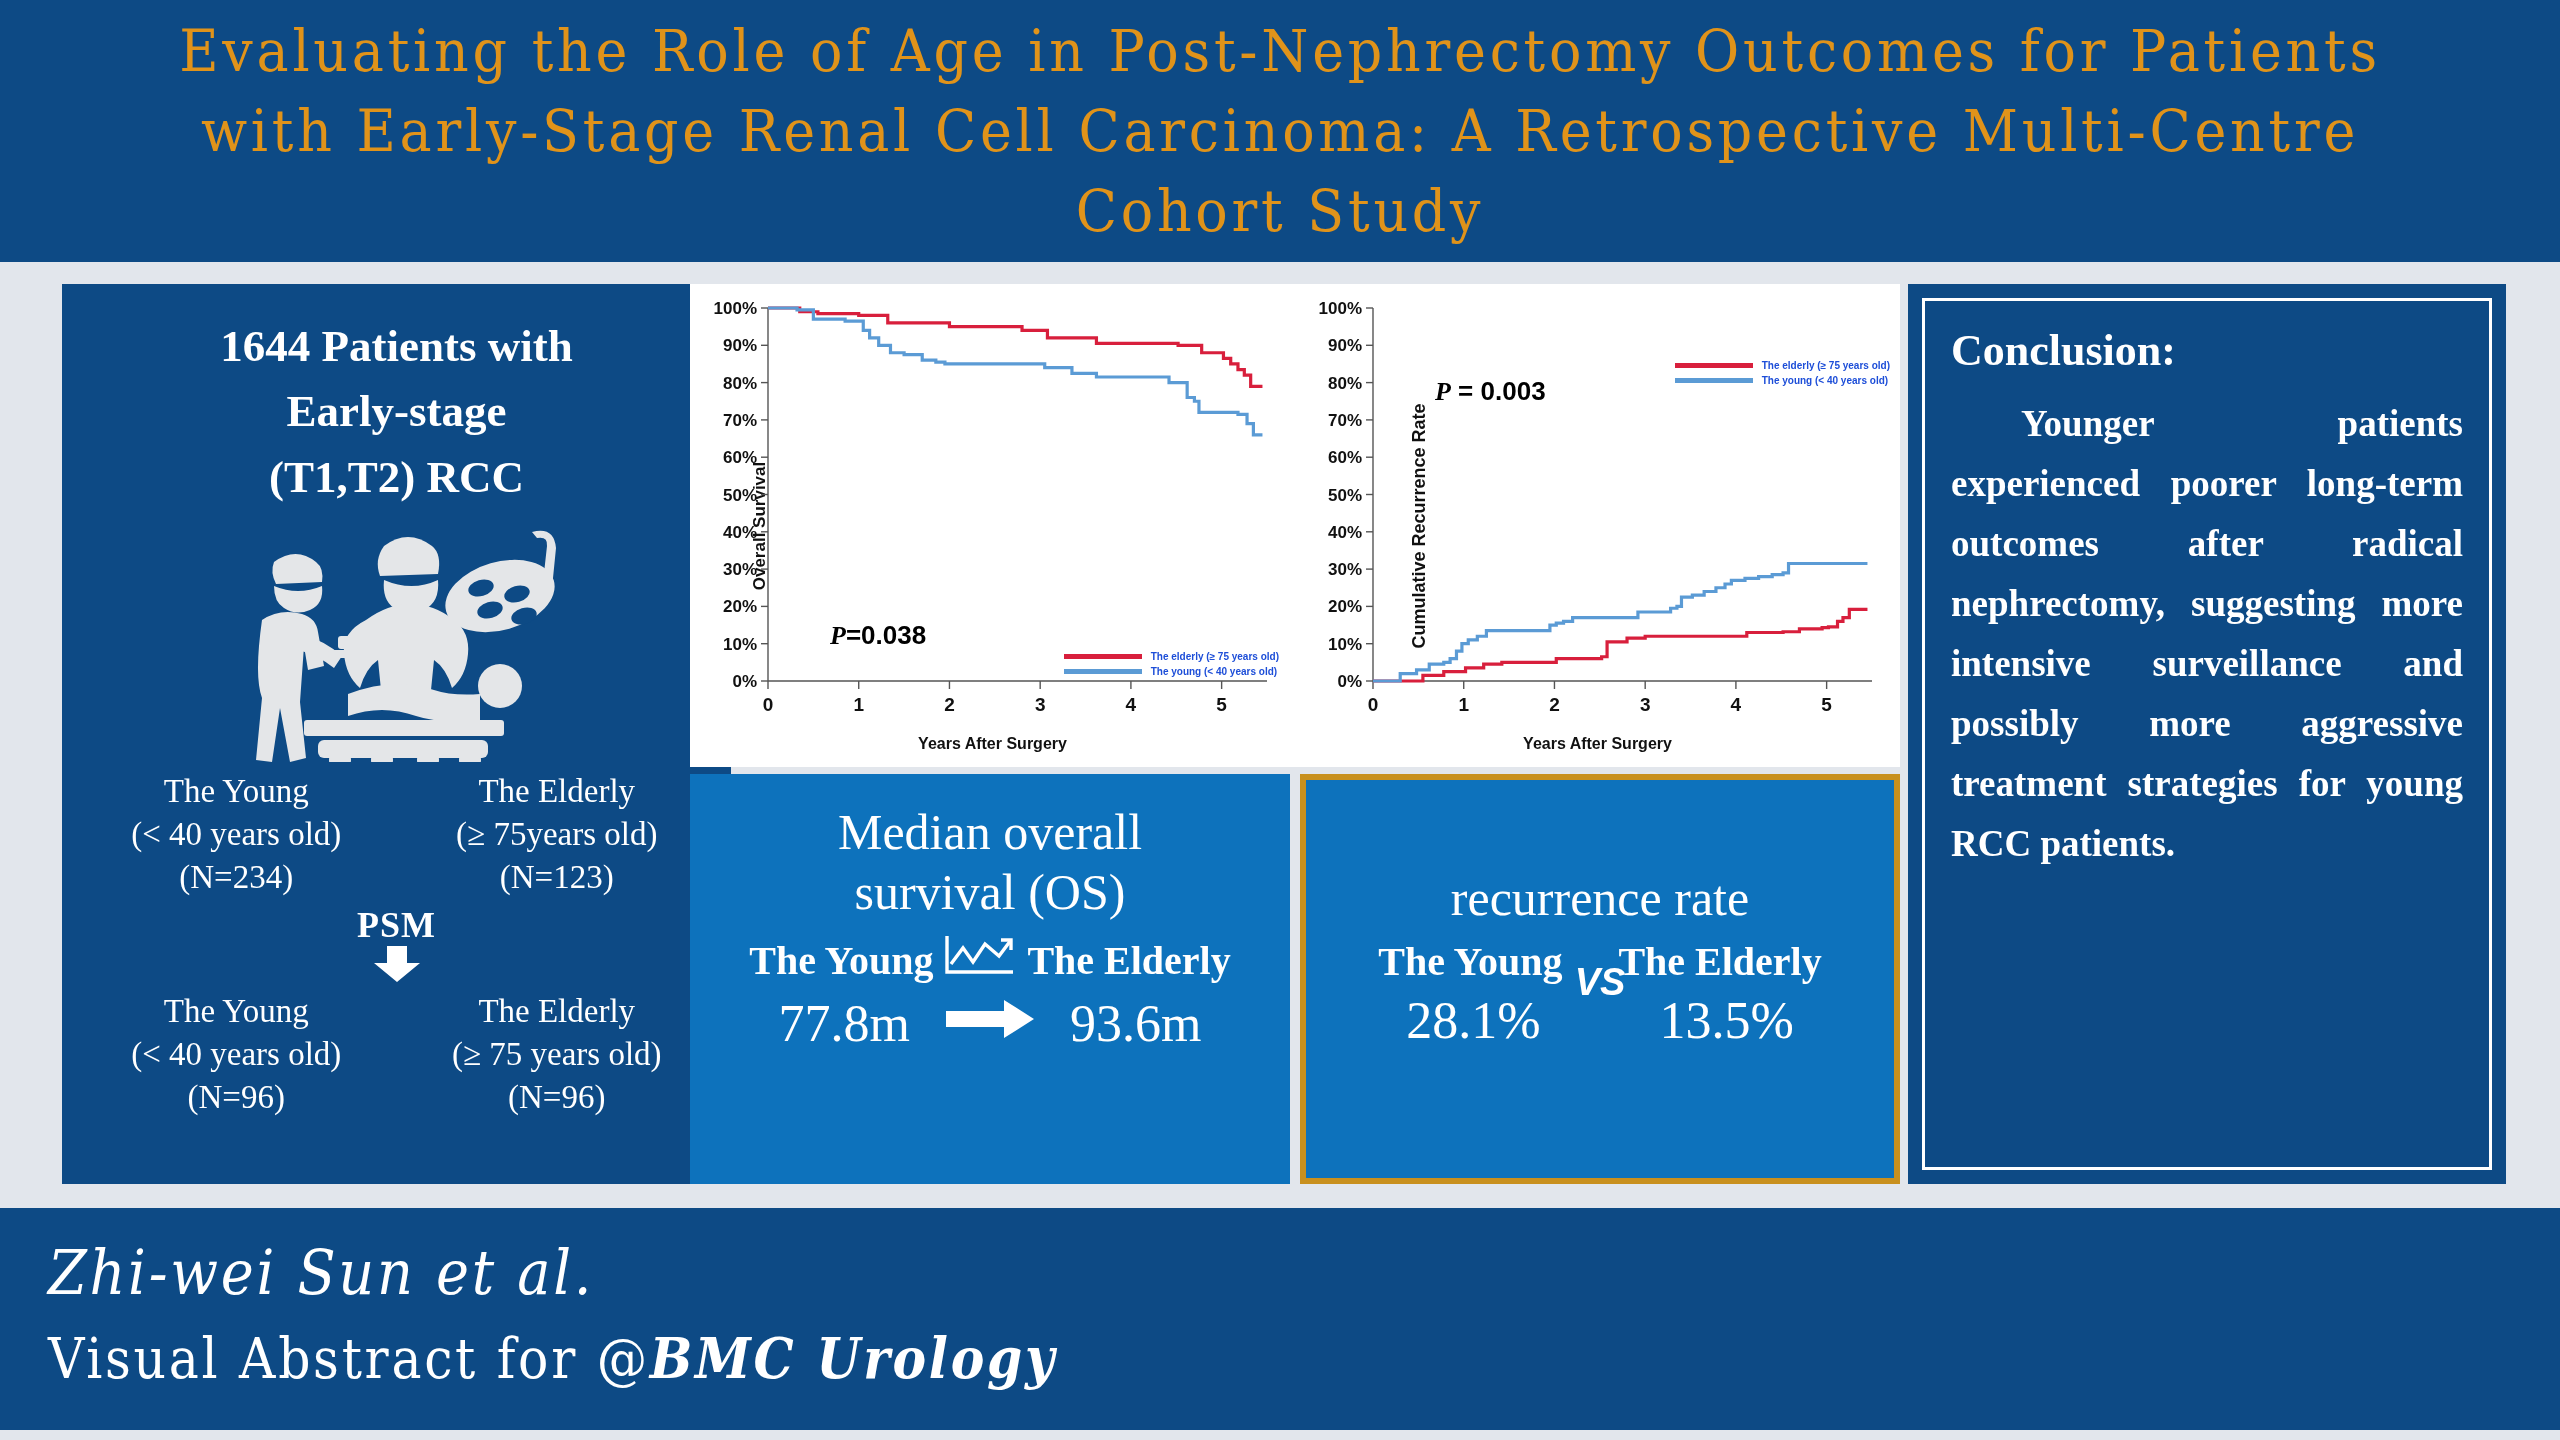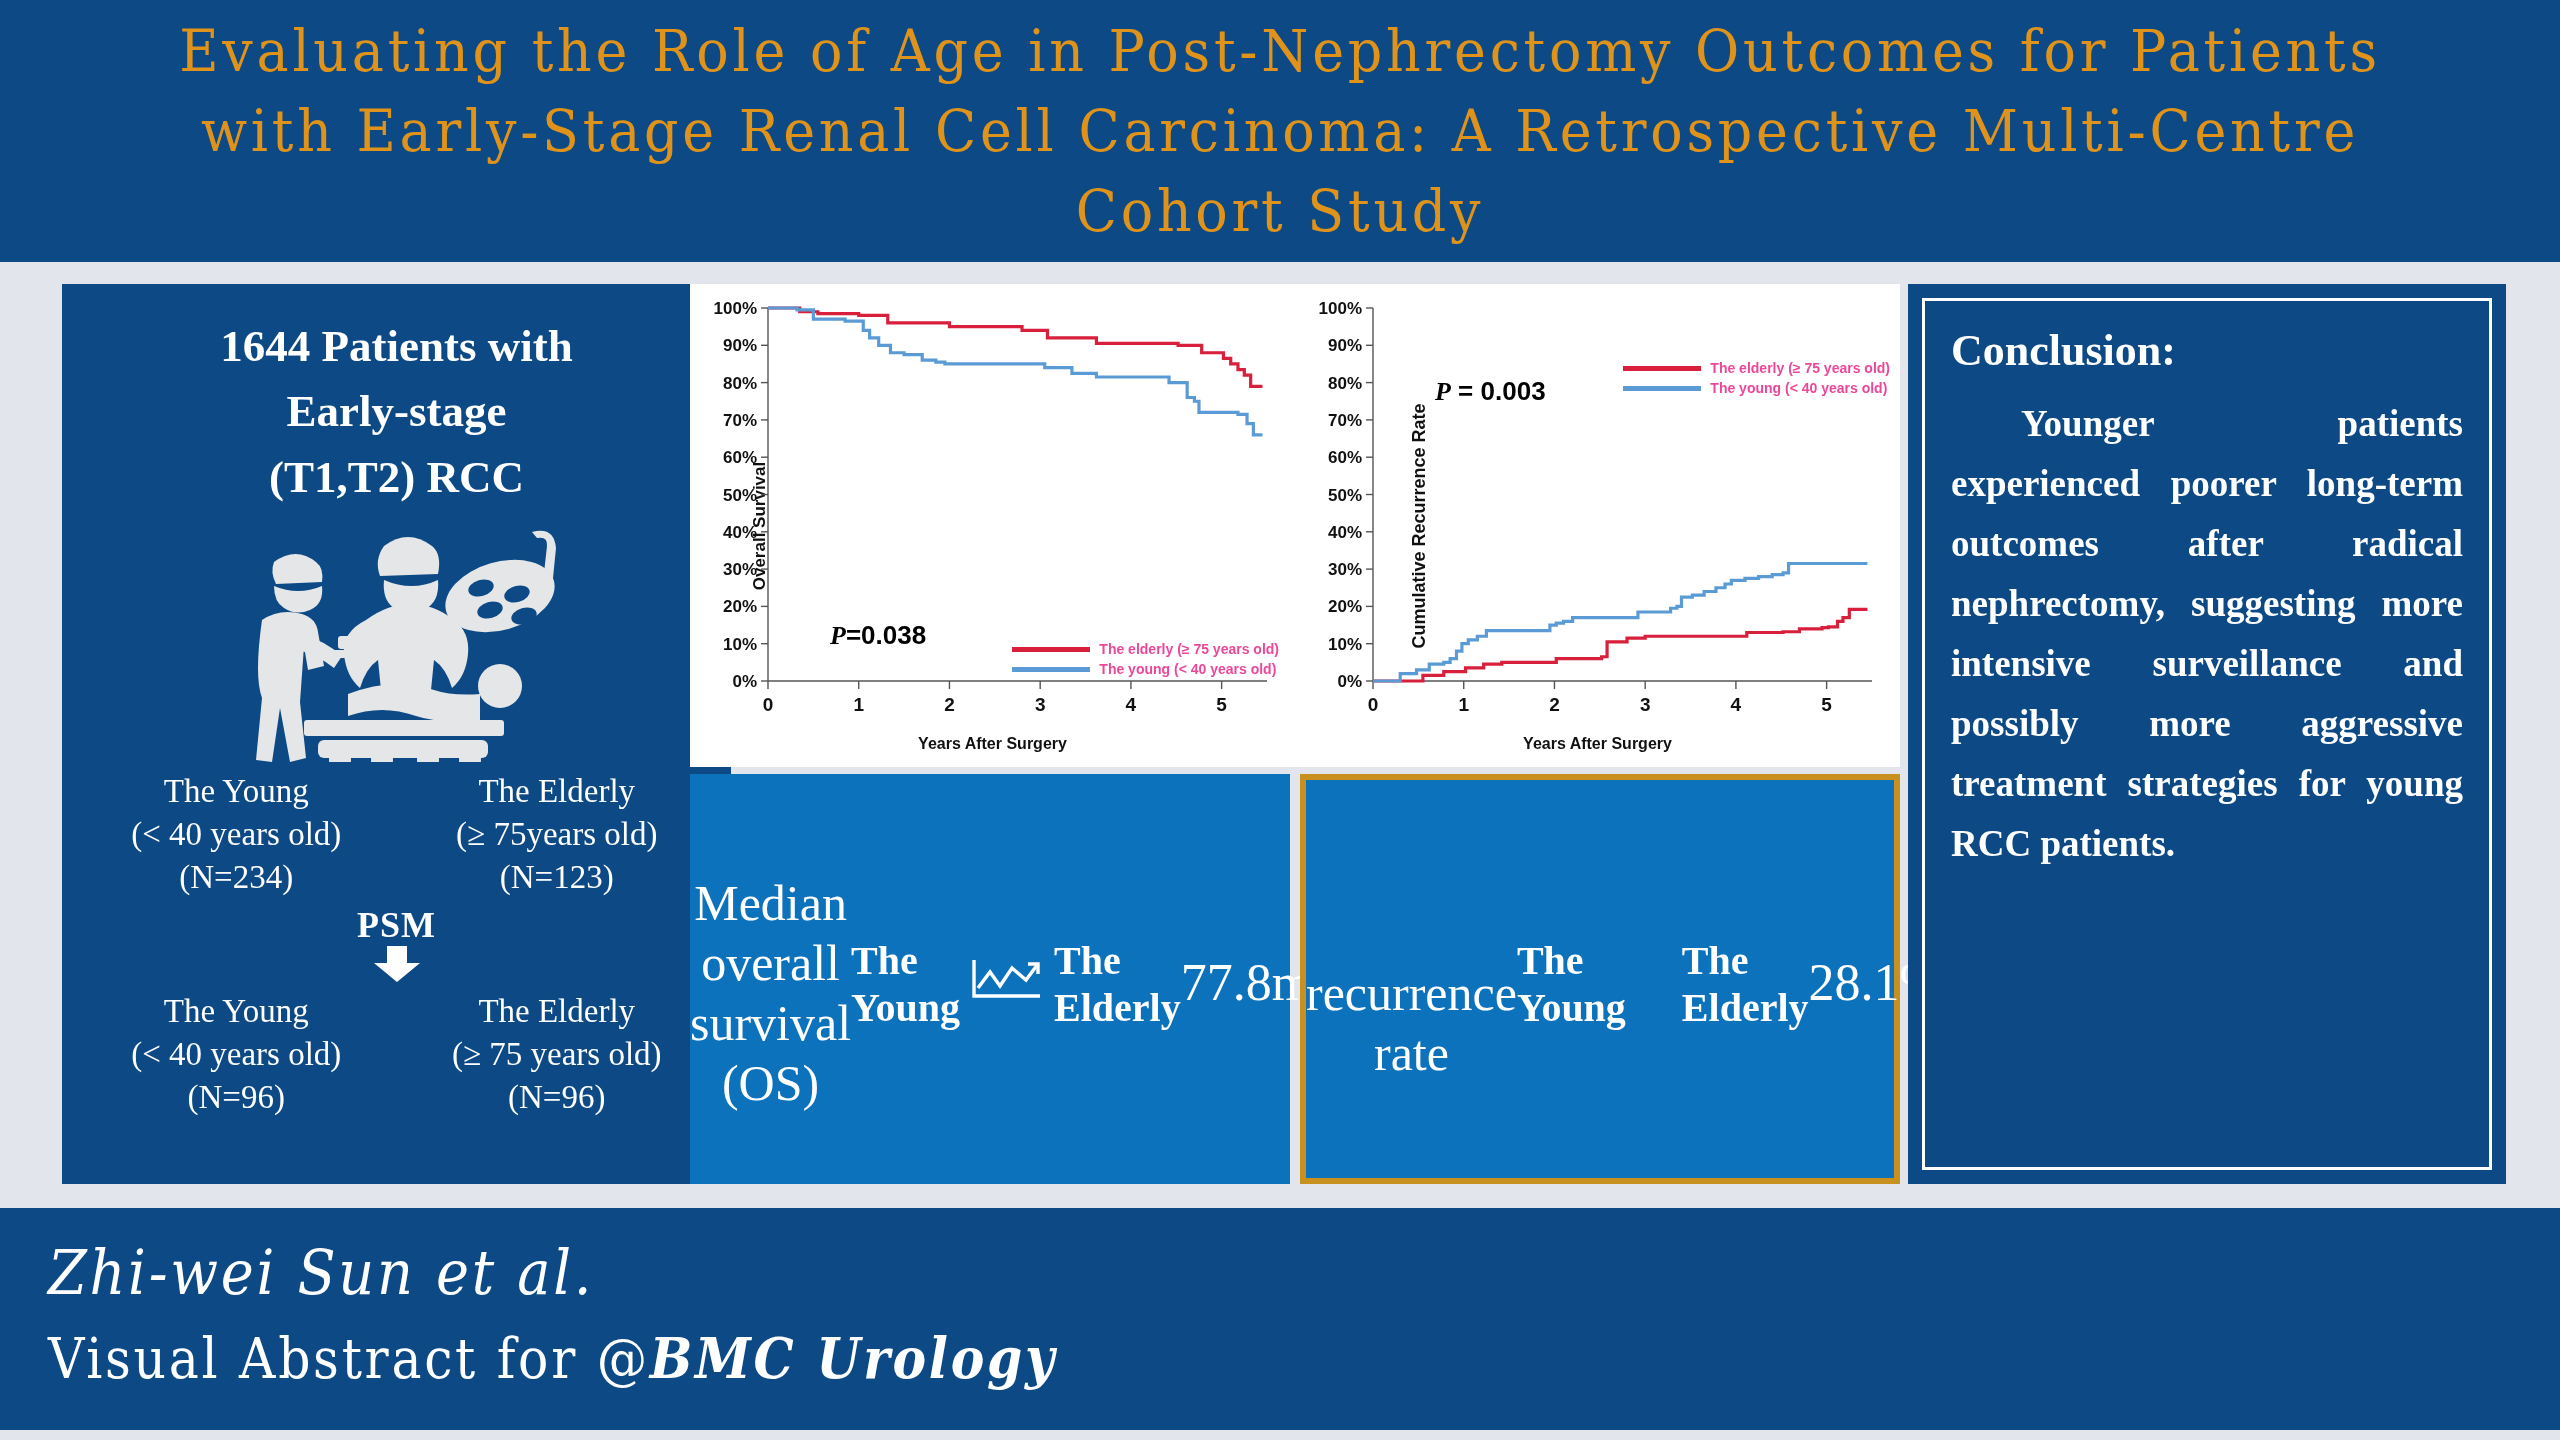--- a/index.html
+++ b/index.html
@@ -98,28 +98,28 @@
   .pval {
     position: absolute; font-family:"Liberation Sans", sans-serif;
     font-weight: bold; font-size: 26px; color:#000;
   }
   .pval i { font-family:"Liberation Serif", serif; font-style: italic; font-weight:bold;}
   .legend { position: absolute; }
   .legend-row { display: flex; align-items: center; margin-bottom: 4px; }
   .legend-line { width: 78px; height: 5px; margin-right: 9px; }
   .legend-txt {
     font-family:"Liberation Sans", sans-serif; font-weight:bold;
-    font-size: 14px; color:#ec4899; white-space: nowrap;
+    font-size: 10px; color:#1d4ed8; white-space: nowrap;
   }
 
   
   .res-box {
     position: absolute; top: 500px; height: 410px;
     background: #0d72bc;
-    display:flex; flex-direction: row; align-items:center;
+    display:flex; flex-direction: column; align-items:center;
   }
   .res-left  { left: 690px; width: 600px; }
   .res-right { left: 1300px; width: 600px; border: 6px solid #c8901e; }
   .res-title {
     color:#fff; font-size: 50px; line-height:1.20; text-align:center;
     font-family:"Liberation Serif", serif; margin-top: 28px;
   }
   .res-names {
     display:flex; align-items:center; justify-content:center;
     width: 100%; margin-top: 10px; color:#fff;

